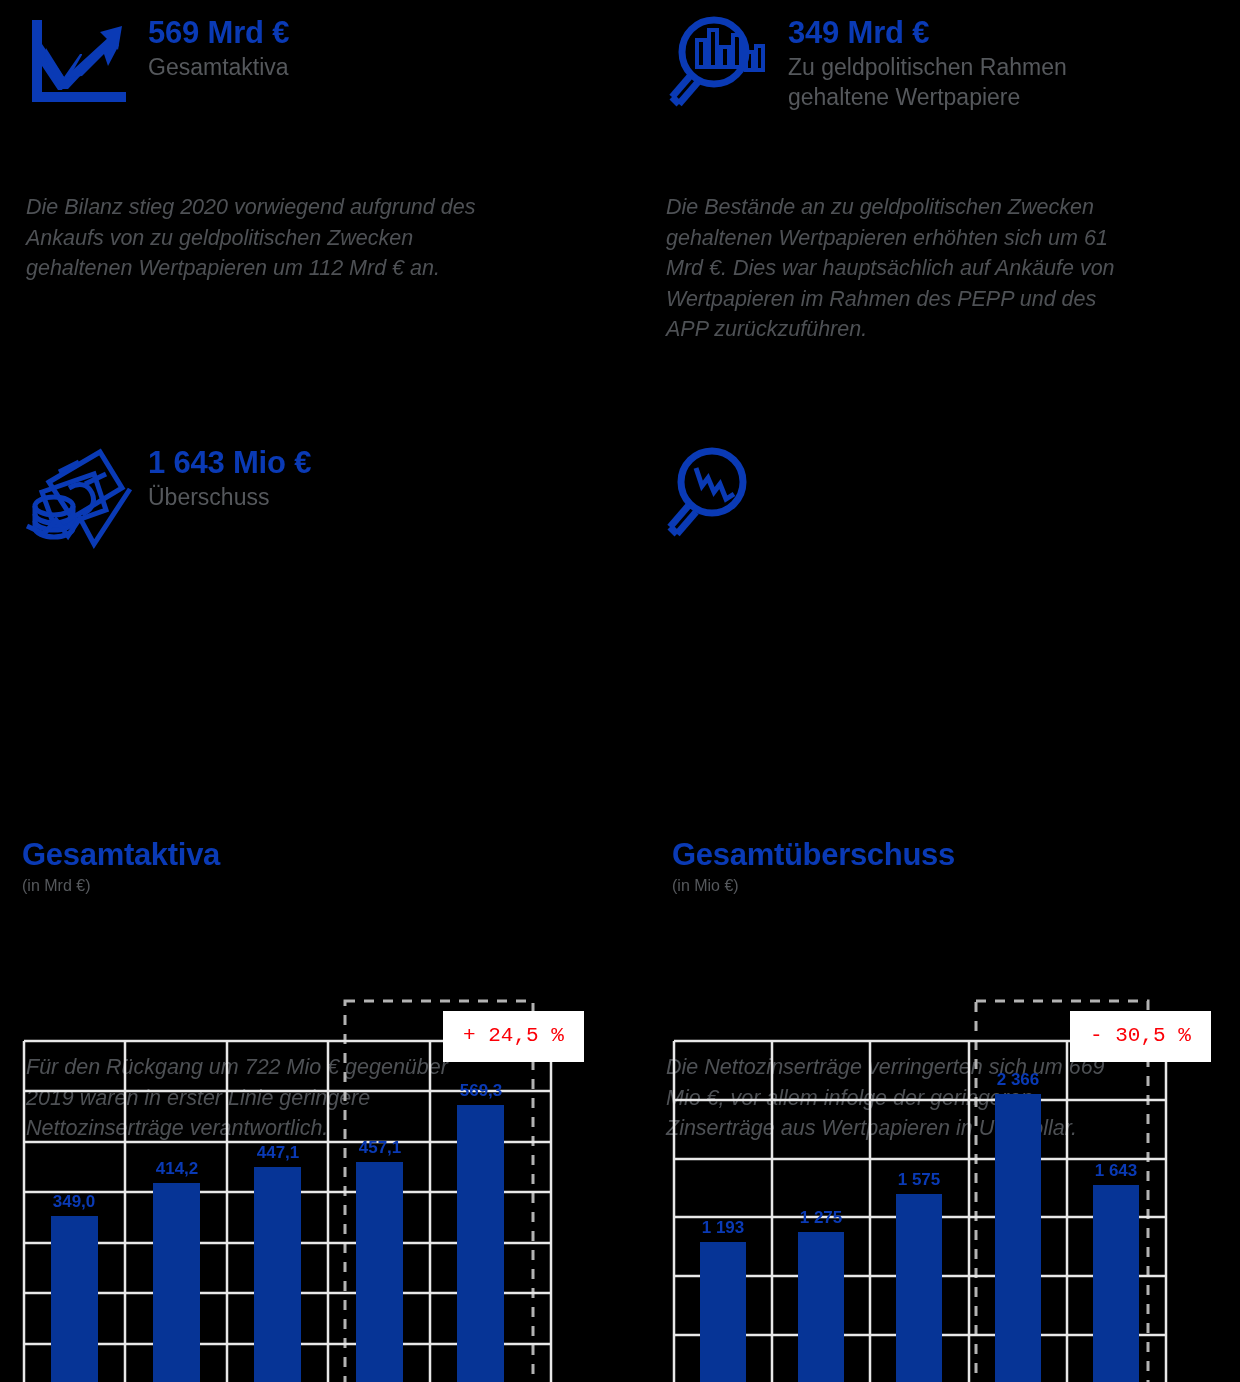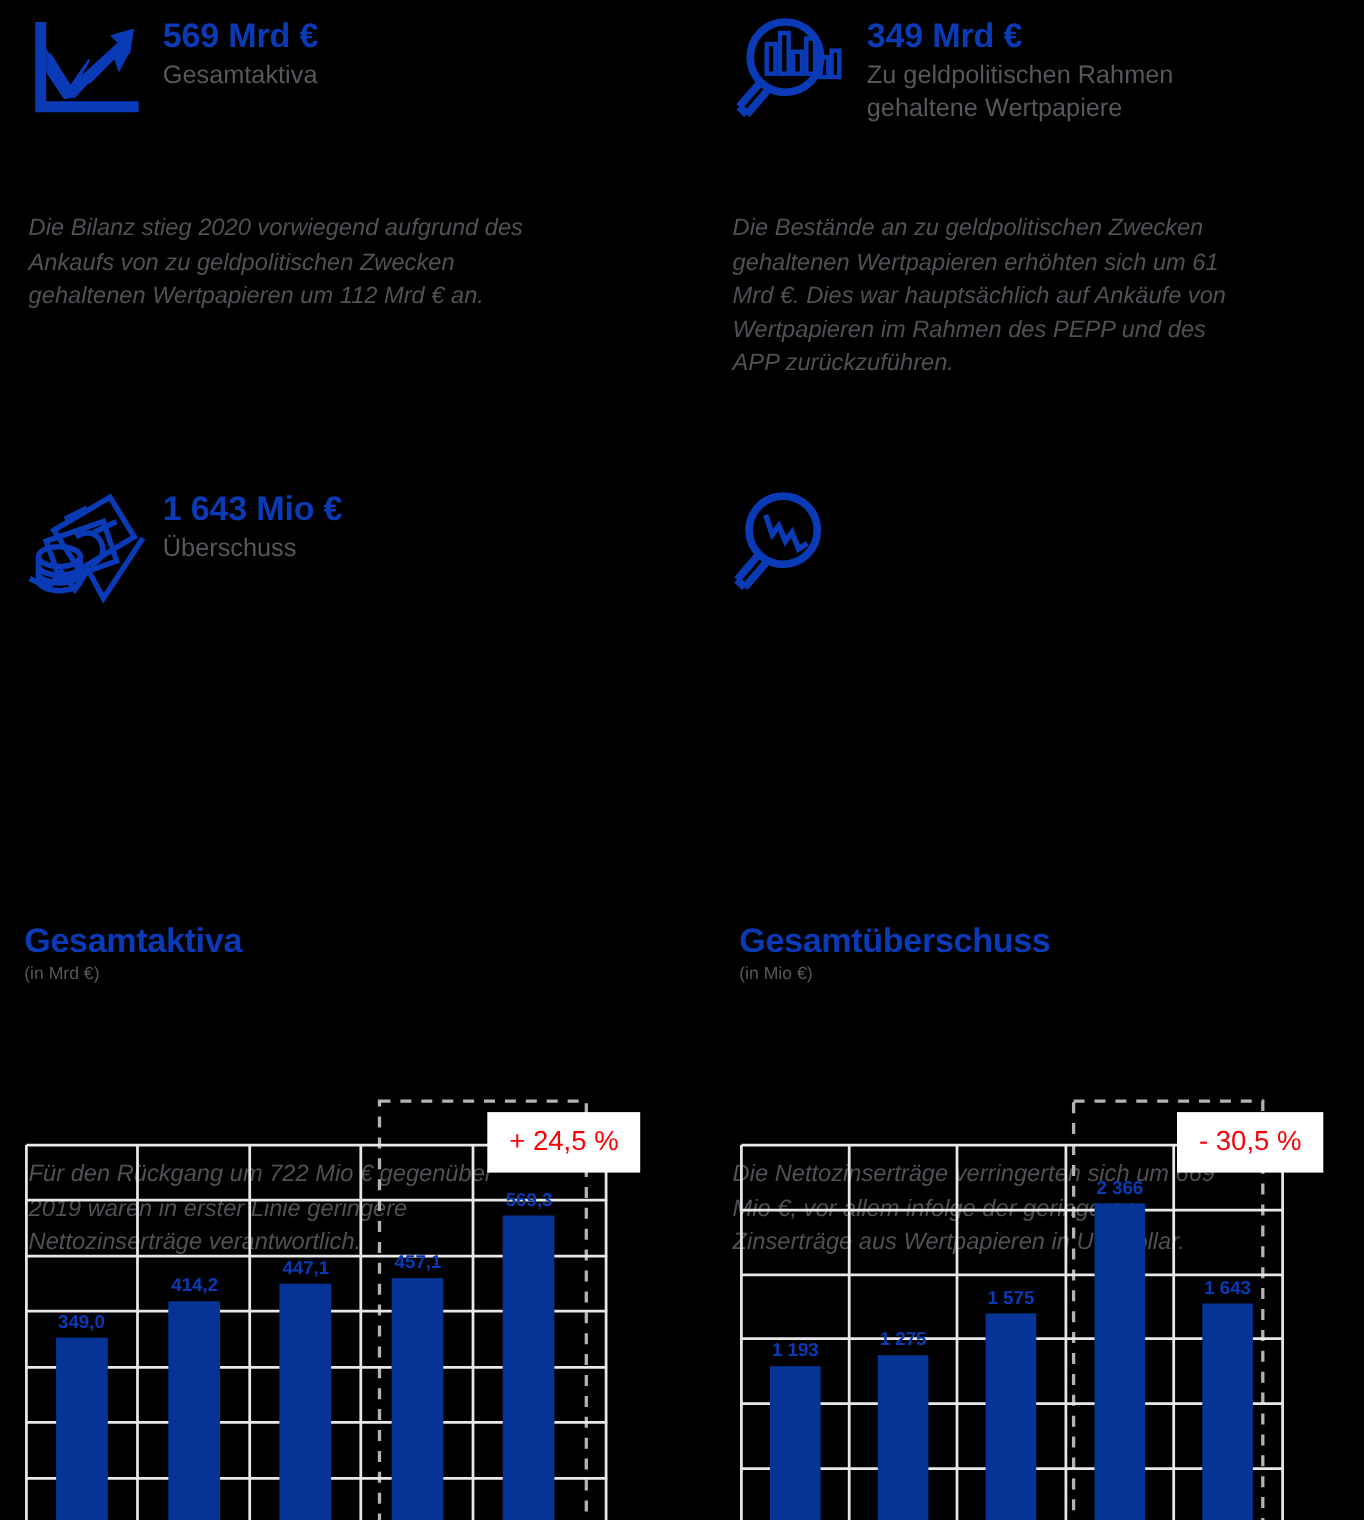--- a/index.html
+++ b/index.html
@@ -100,25 +100,26 @@
     top: 110px;
     width: 100%;
     height: 356px;
   }
   .plot svg { display: block; overflow: visible; }
 
   .pct-badge {
     position: absolute;
     background: #ffffff;
     color: #fb0007;
-    font-size: 25px;
+    font-size: 21px;
     line-height: 1;
     padding: 14px 20px 16px 20px;
     white-space: nowrap;
     z-index: 5;
+    font-family: Liberation Mono, monospace;
   }
   #badge-assets  { left: 421px; top: 82px; }
   #badge-surplus { left: 398px; top: 82px; }
 
   .bar-label {
     fill: #0a3ab5;
     font-family: "Liberation Sans", sans-serif;
     font-size: 17px;
     font-weight: bold;
     text-anchor: middle;

